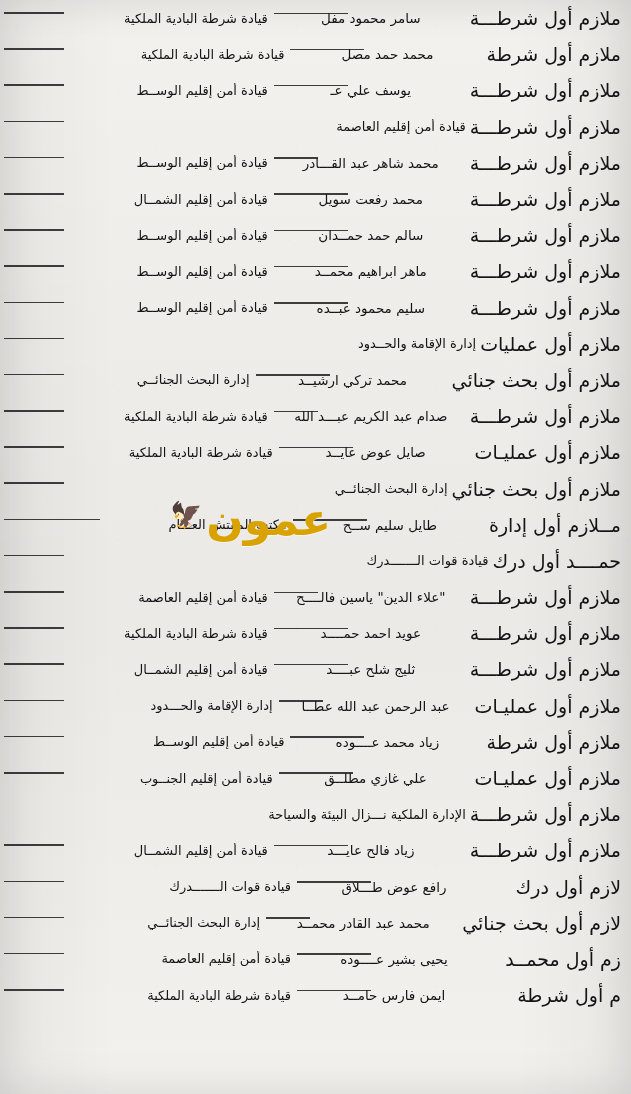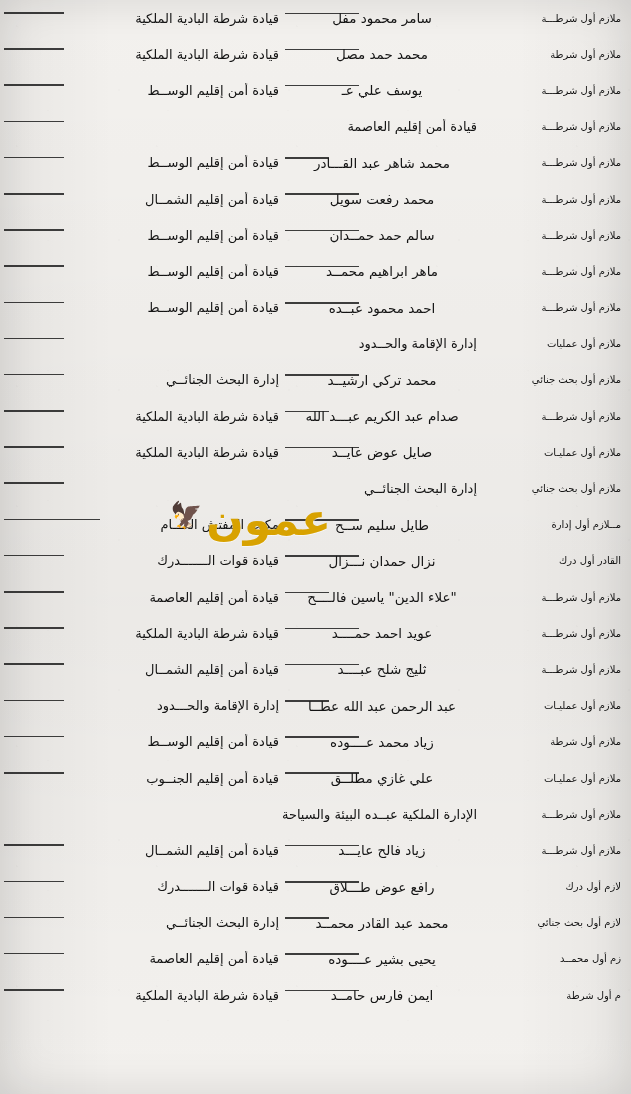--- a/index.html
+++ b/index.html
@@ -45,26 +45,25 @@
     flex-direction: row;
     align-items: center;
     height: 36.2px;
     width: 100%;
     box-sizing: border-box;
     padding: 0 4px 0 2px;
   }
   .c-rank {
     flex: 0 0 128px;
     text-align: right;
-    font-size: 10px;
+    font-size: 19px;
     color: #141414;
     white-space: nowrap;
     padding-right: 6px;
     letter-spacing: 0px;
-    margin-left: 12px;
   }
   .c-name {
     flex: 0 0 198px;
     position: relative;
     text-align: center;
     font-size: 13.5px;
     color: #141414;
     white-space: nowrap;
     overflow: hidden;
   }
@@ -171,21 +170,21 @@
         <div class="c-name">سالم حمد حمــدان</div>
         <div class="c-unit short-lead">قيادة أمن إقليم الوســط</div>
       </div>
       <div class="row">
         <div class="c-rank">ملازم أول شرطـــة</div>
         <div class="c-name">ماهر ابراهيم محمــد</div>
         <div class="c-unit short-lead">قيادة أمن إقليم الوســط</div>
       </div>
       <div class="row">
         <div class="c-rank">ملازم أول شرطـــة</div>
-        <div class="c-name">احمد محمود عبــده</div>
+        <div class="c-name">سليم محمود عبــده</div>
         <div class="c-unit short-lead">قيادة أمن إقليم الوســط</div>
       </div>
       <div class="row">
         <div class="c-rank">ملازم أول عمليات</div>
         <div class="c-unit short-lead">إدارة الإقامة والحــدود</div>
       </div>
       <div class="row">
         <div class="c-rank">ملازم أول بحث جنائي</div>
         <div class="c-name">محمد تركي ارشيــد</div>
         <div class="c-unit short-lead">إدارة البحث الجنائــي</div>
@@ -203,22 +202,21 @@
       <div class="row">
         <div class="c-rank">ملازم أول بحث جنائي</div>
         <div class="c-unit short-lead">إدارة البحث الجنائــي</div>
       </div>
       <div class="row">
         <div class="c-rank">مــلازم أول إدارة</div>
         <div class="c-name">طايل سليم ســح</div>
         <div class="c-unit">مكتب المفتش العـــام</div>
       </div>
       <div class="row">
-        <div class="c-rank">القادر أول درك</div>
-        <div class="c-name">نزال حمدان نـــزال</div>
+        <div class="c-rank">حمــــد أول درك</div>
         <div class="c-unit short-lead">قيادة قوات الـــــــدرك</div>
       </div>
       <div class="row">
         <div class="c-rank">ملازم أول شرطـــة</div>
         <div class="c-name short-lead">"علاء الدين" ياسين فالــــح</div>
         <div class="c-unit short-lead">قيادة أمن إقليم العاصمة</div>
       </div>
       <div class="row">
         <div class="c-rank">ملازم أول شرطـــة</div>
         <div class="c-name">عويد احمد حمــــد</div>
@@ -239,21 +237,21 @@
         <div class="c-name">زياد محمد عــــوده</div>
         <div class="c-unit short-lead">قيادة أمن إقليم الوســط</div>
       </div>
       <div class="row">
         <div class="c-rank">ملازم أول عمليـات</div>
         <div class="c-name">علي غازي مطلــق</div>
         <div class="c-unit short-lead">قيادة أمن إقليم الجنــوب</div>
       </div>
       <div class="row">
         <div class="c-rank">ملازم أول شرطـــة</div>
-        <div class="c-unit no-lead">الإدارة الملكية عبــده البيئة والسياحة</div>
+        <div class="c-unit no-lead">الإدارة الملكية نـــزال البيئة والسياحة</div>
       </div>
       <div class="row">
         <div class="c-rank">ملازم أول شرطـــة</div>
         <div class="c-name">زياد فالح عايـــد</div>
         <div class="c-unit short-lead">قيادة أمن إقليم الشمــال</div>
       </div>
       <div class="row">
         <div class="c-rank">لازم أول درك</div>
         <div class="c-name">رافع عوض طـــلاق</div>
         <div class="c-unit short-lead">قيادة قوات الـــــــدرك</div>

